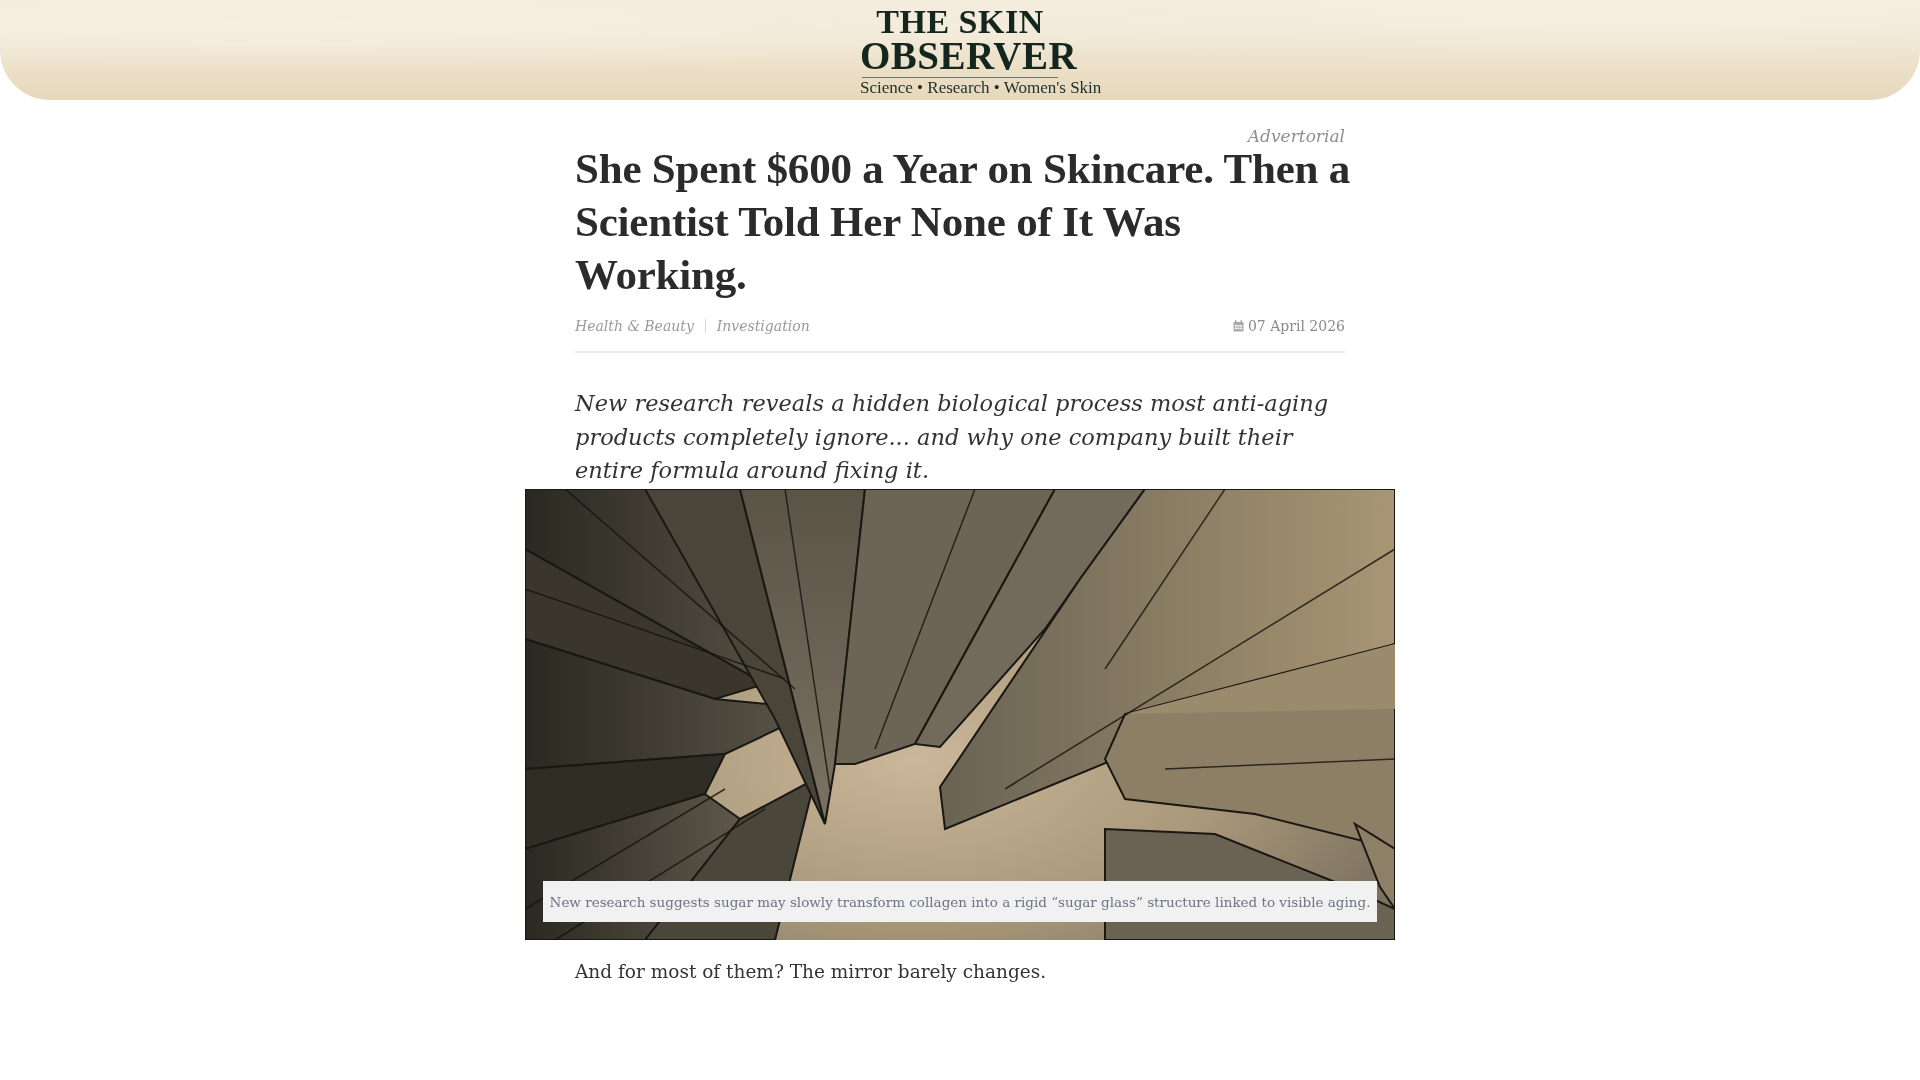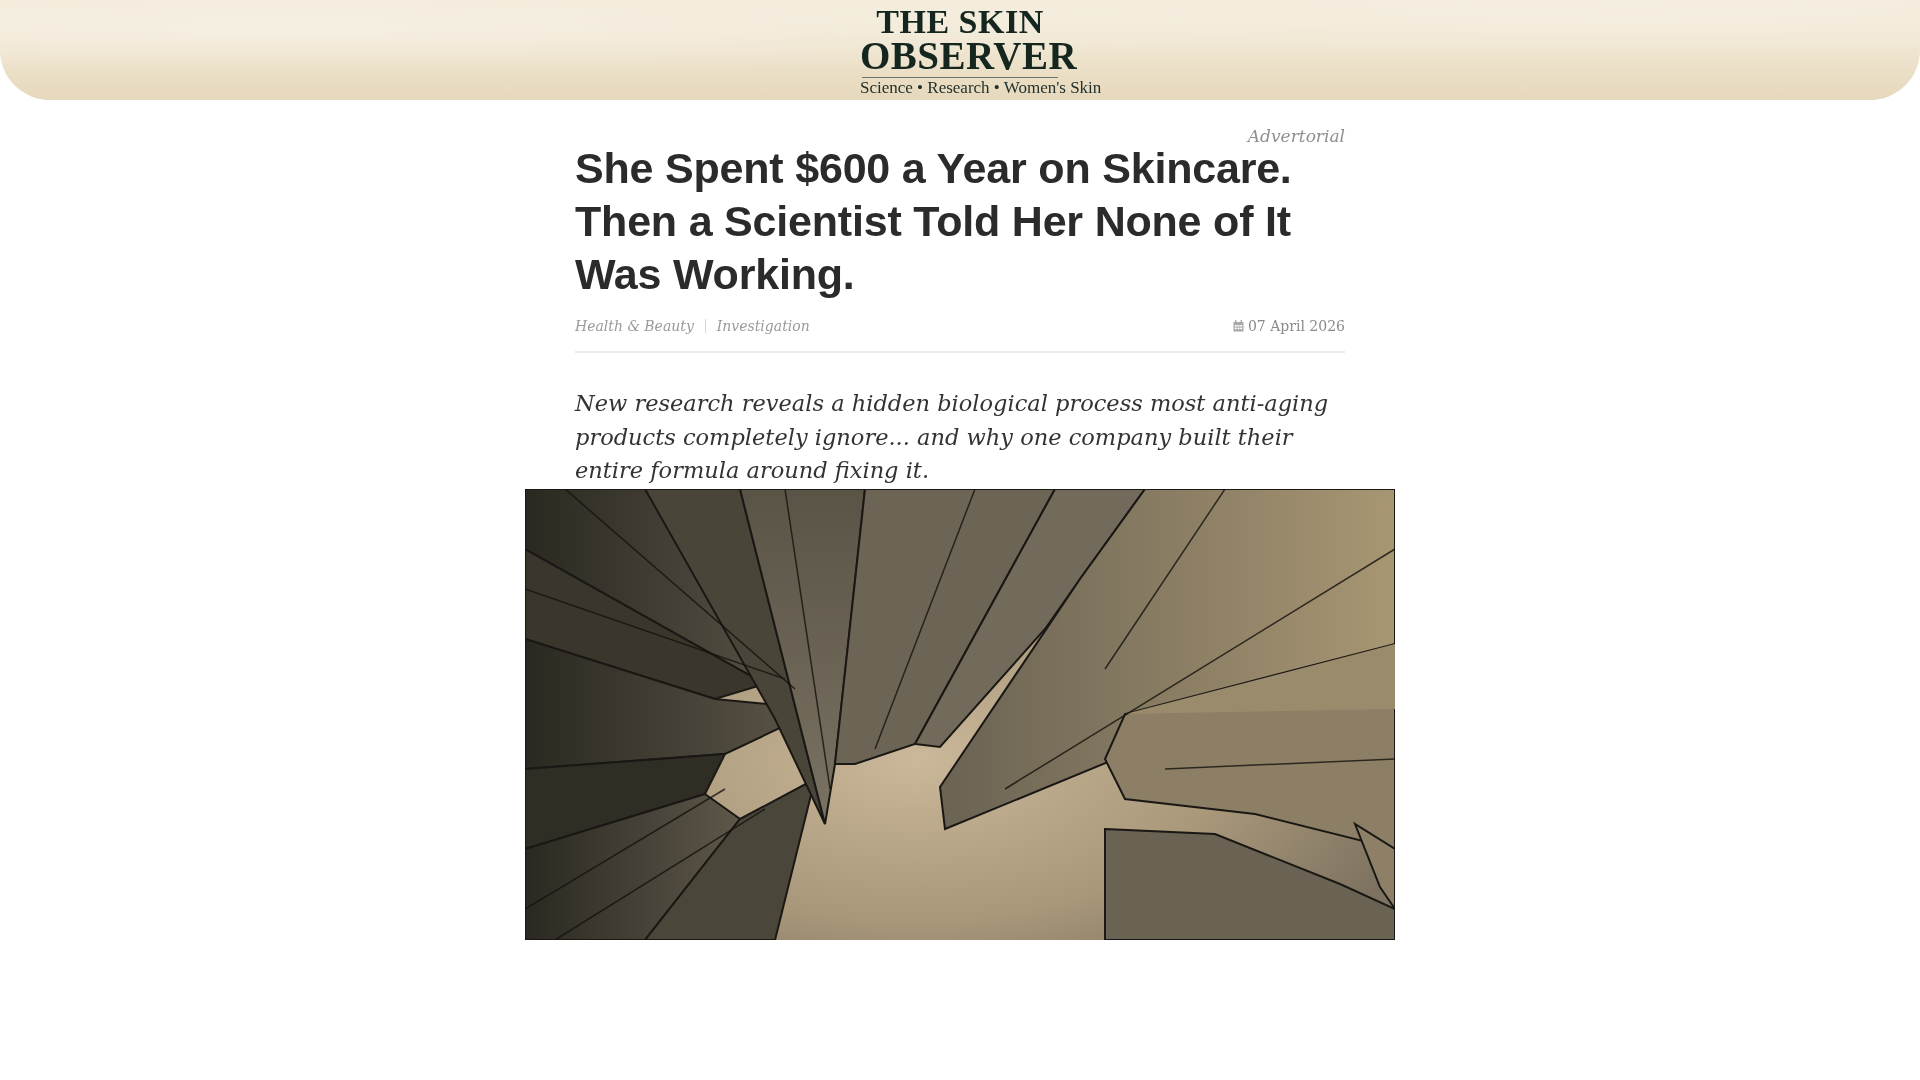--- a/index.html
+++ b/index.html
@@ -35,21 +35,21 @@
     }
 
     
     .article { position: absolute; left: 575px; top: 100px; width: 770px; }
     .advertorial {
       position: absolute; right: 0; top: 26px;
       font-family: "DejaVu Serif", serif; font-style: italic; font-size: 17px; color: #8f8f8f;
     }
     .headline {
       position: absolute; left: 0; top: 42px; width: 780px;
-      font-family: Liberation Sans, sans-serif; font-weight: 700; font-size: 43px; line-height: 53px;
+      font-family: Liberation Serif, serif; font-weight: 700; font-size: 43px; line-height: 53px;
       color: #2b2b2b; letter-spacing: -0.2px;
     }
     .meta {
       position: absolute; left: 0; top: 218px; width: 770px; height: 20px;
       font-size: 14px; color: #9a9a9a;
     }
     .meta .cat { font-style: italic; margin-top: 46px; }
     .meta .sep { display: inline-block; width: 1px; height: 14px; background: #d8d8d8; margin: 0 11px; vertical-align: -2px; }
     .meta .date { position: absolute; right: 0; top: 0; font-size: 14px; color: #8a8a8a; margin-left: 12px; }
     .meta .date .cal { display: inline-block; vertical-align: -1px; margin-right: 4px; }
@@ -165,16 +165,20 @@
       <path d="M40,0 L270,200"></path>
       <path d="M260,0 L305,300"></path>
       <path d="M450,0 L350,260"></path>
       <path d="M700,0 L580,180"></path>
       <path d="M870,60 L480,300"></path>
       <path d="M870,270 L640,280"></path>
       <path d="M0,420 L200,300"></path>
       <path d="M30,451 L240,320"></path>
     </g>
   </svg>
+  <figcaption class="caption-box">
+    <span class="caption-text">New research suggests sugar may slowly transform collagen into a rigid “sugar glass” structure linked to visible aging.</span>
+  </figcaption>
 </figure>
 
 <section class="body-copy">
+  <p>And for most of them? The mirror barely changes.</p>
 </section>
 
 </body></html>

